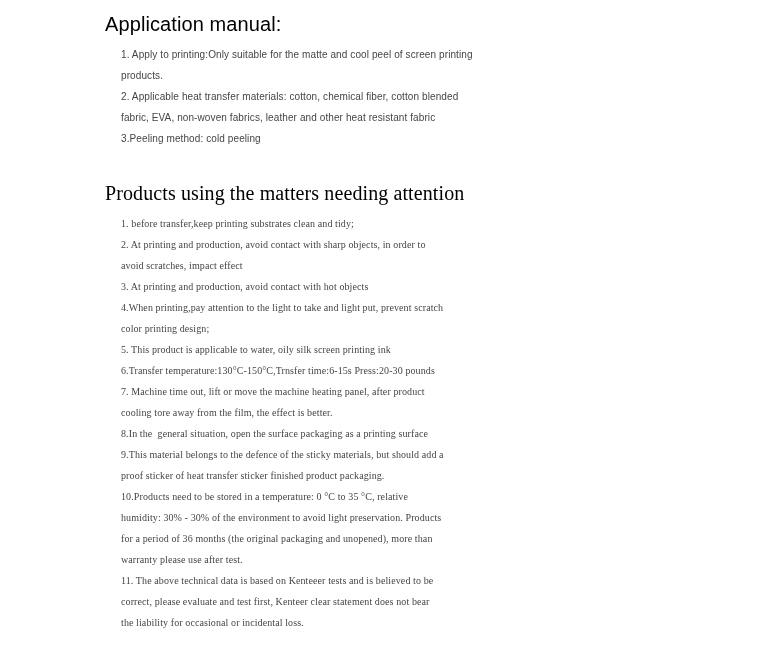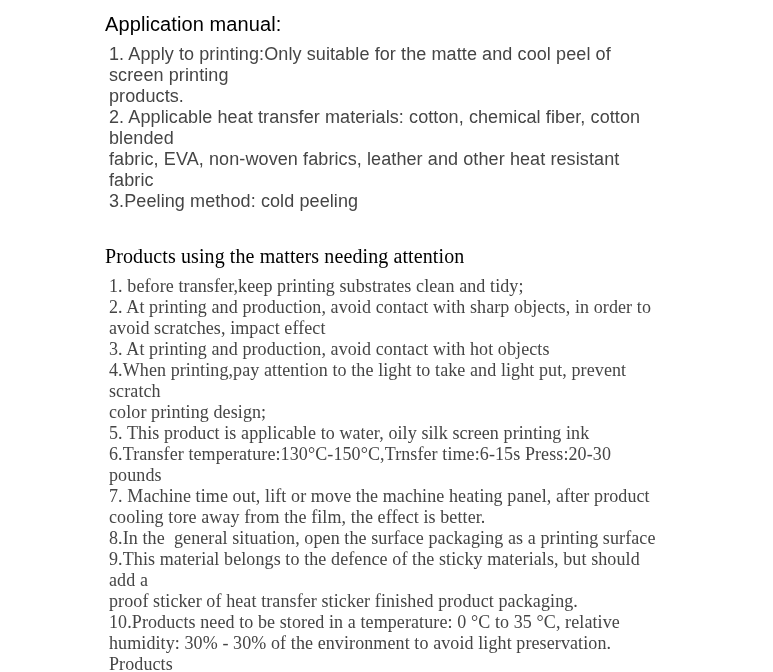--- a/index.html
+++ b/index.html
@@ -25,22 +25,22 @@
     .doc-section + .doc-section { margin-top: 30px; font-family: Liberation Serif, serif; }
     .section-title {
       margin: 0;
       font-size: 20px;
       font-weight: 400;
       line-height: 28px;
       color: var(--heading-color);
       letter-spacing: 0.1px;
     }
     .section-body {
-      margin: 6px 0 0 4px;
-      font-size: 18px;
+      margin: 6px 0 0 16px;
+      font-size: 10px;
       font-weight: 400;
       line-height: 21px;
       color: var(--body-color);
       white-space: pre-wrap;
       letter-spacing: 0.1px;
     }
   </style>
 </head>
 <body>
 

